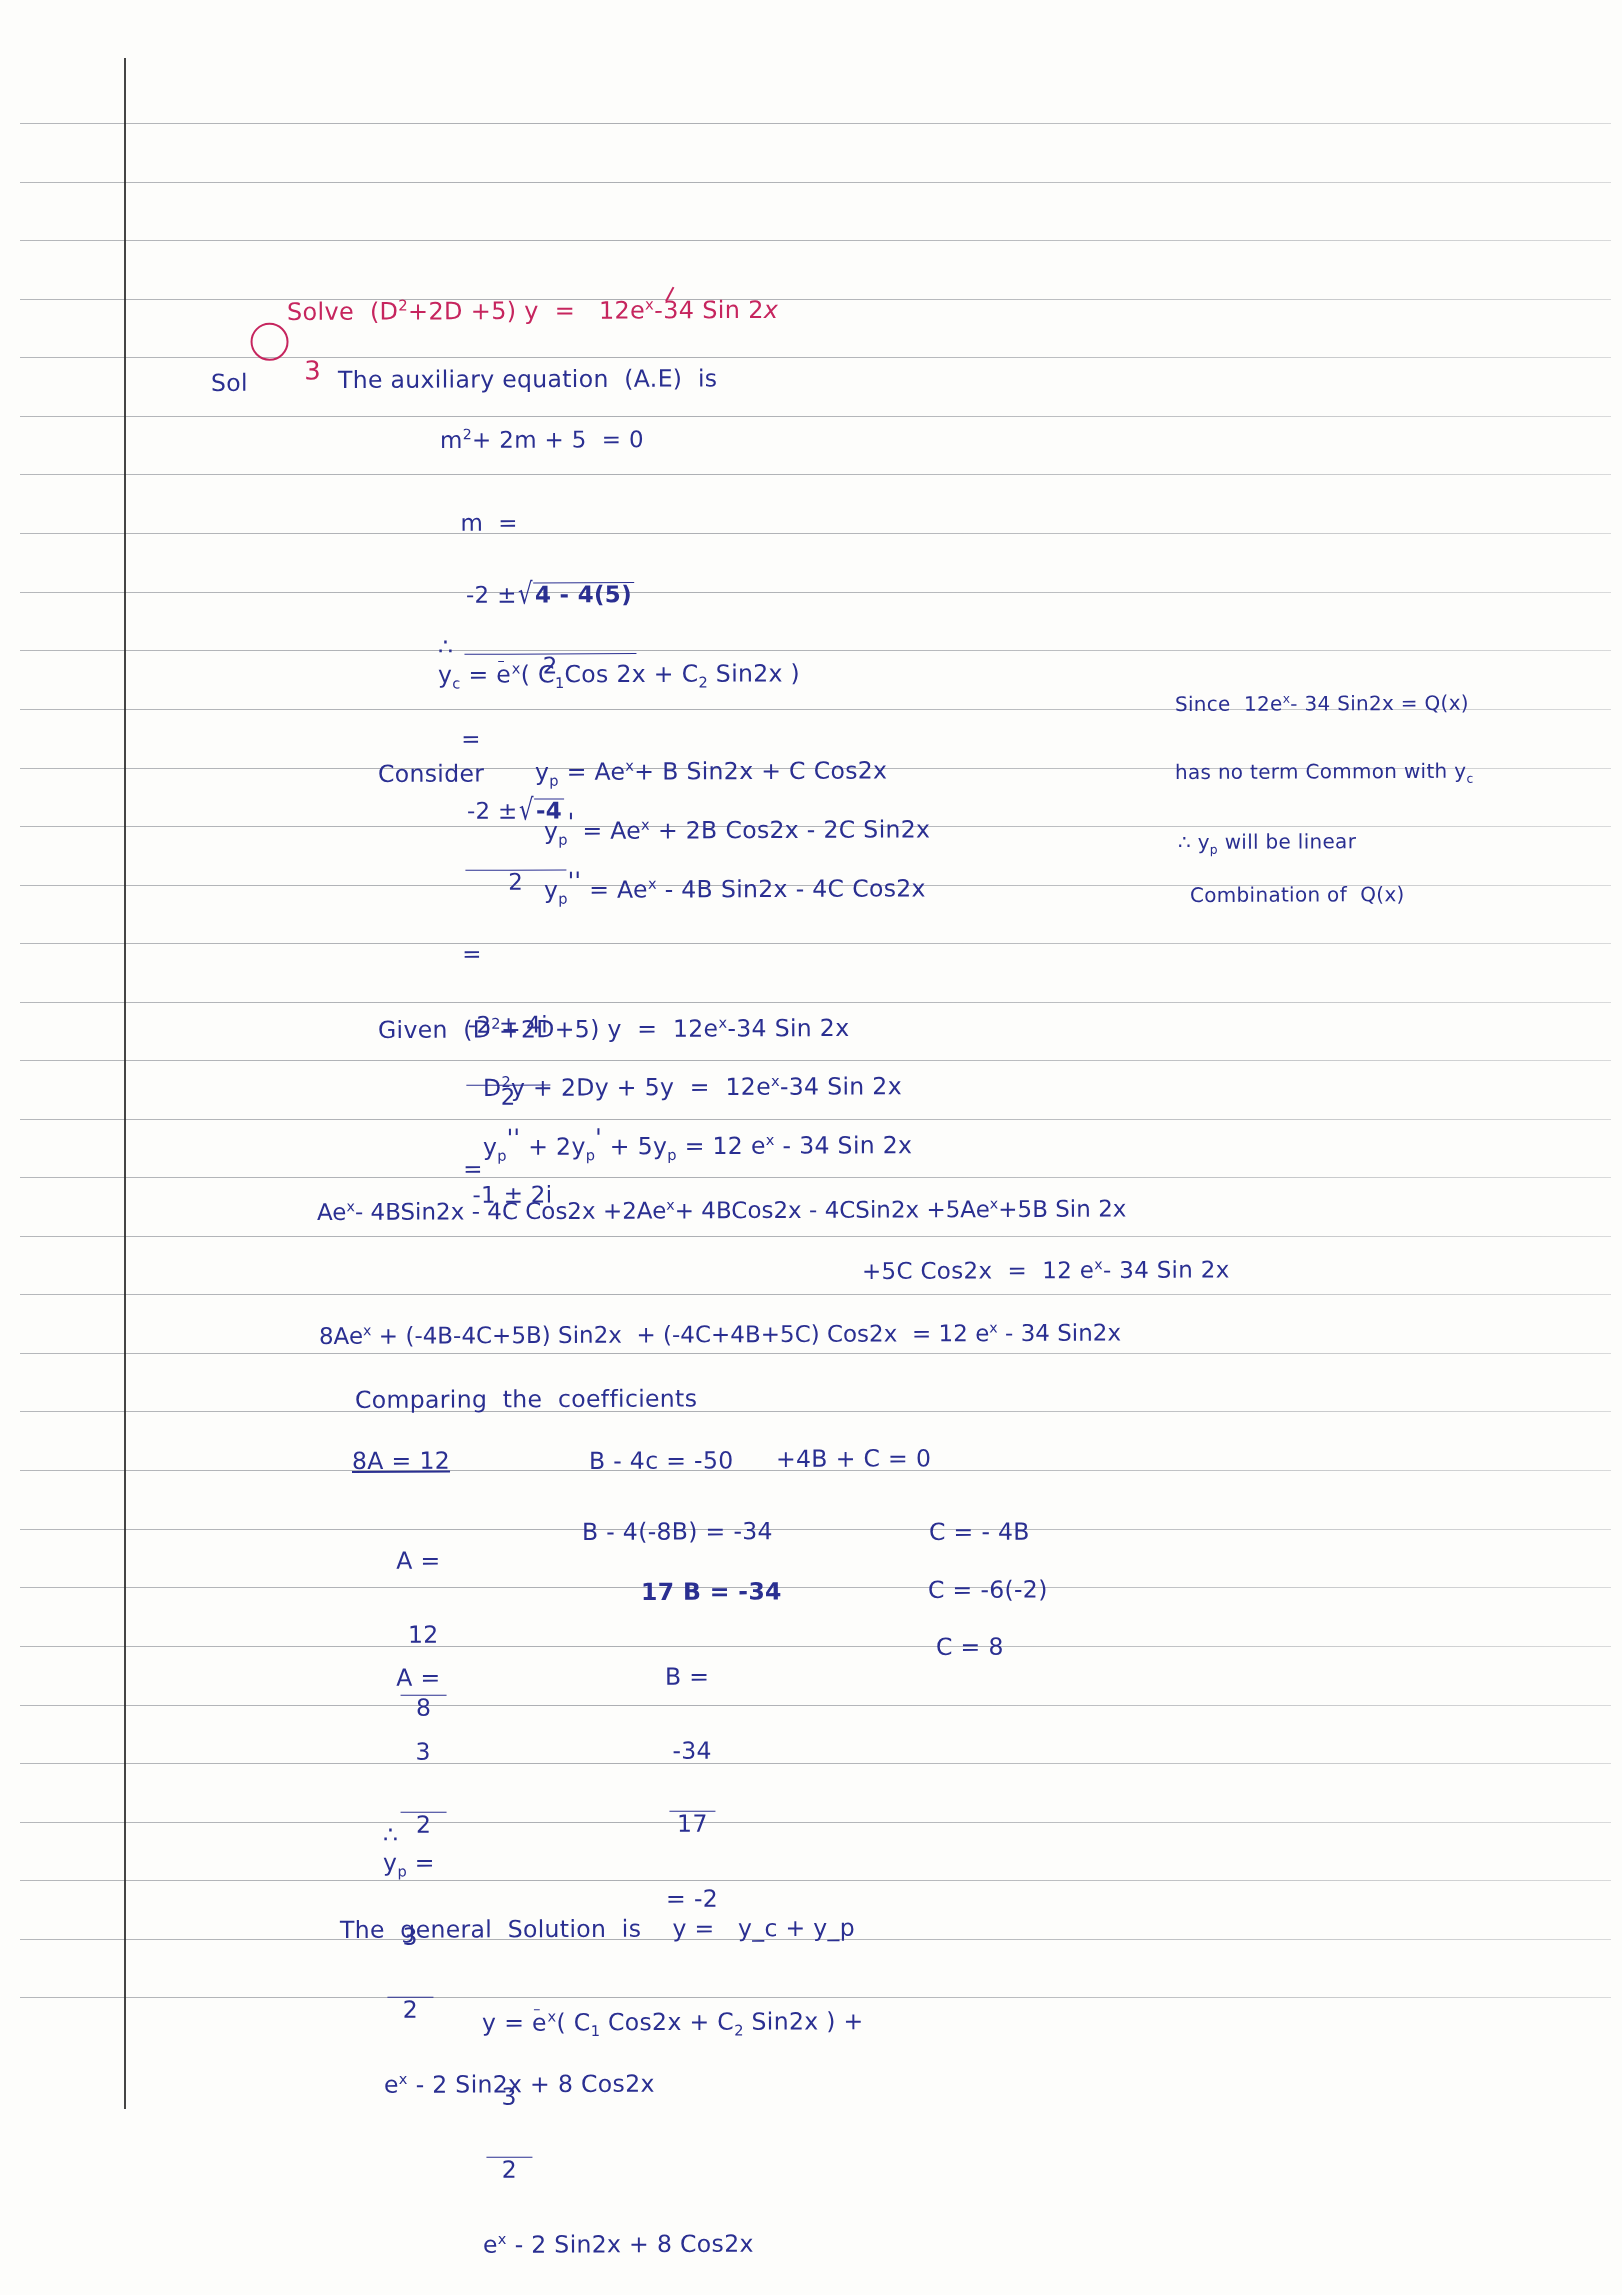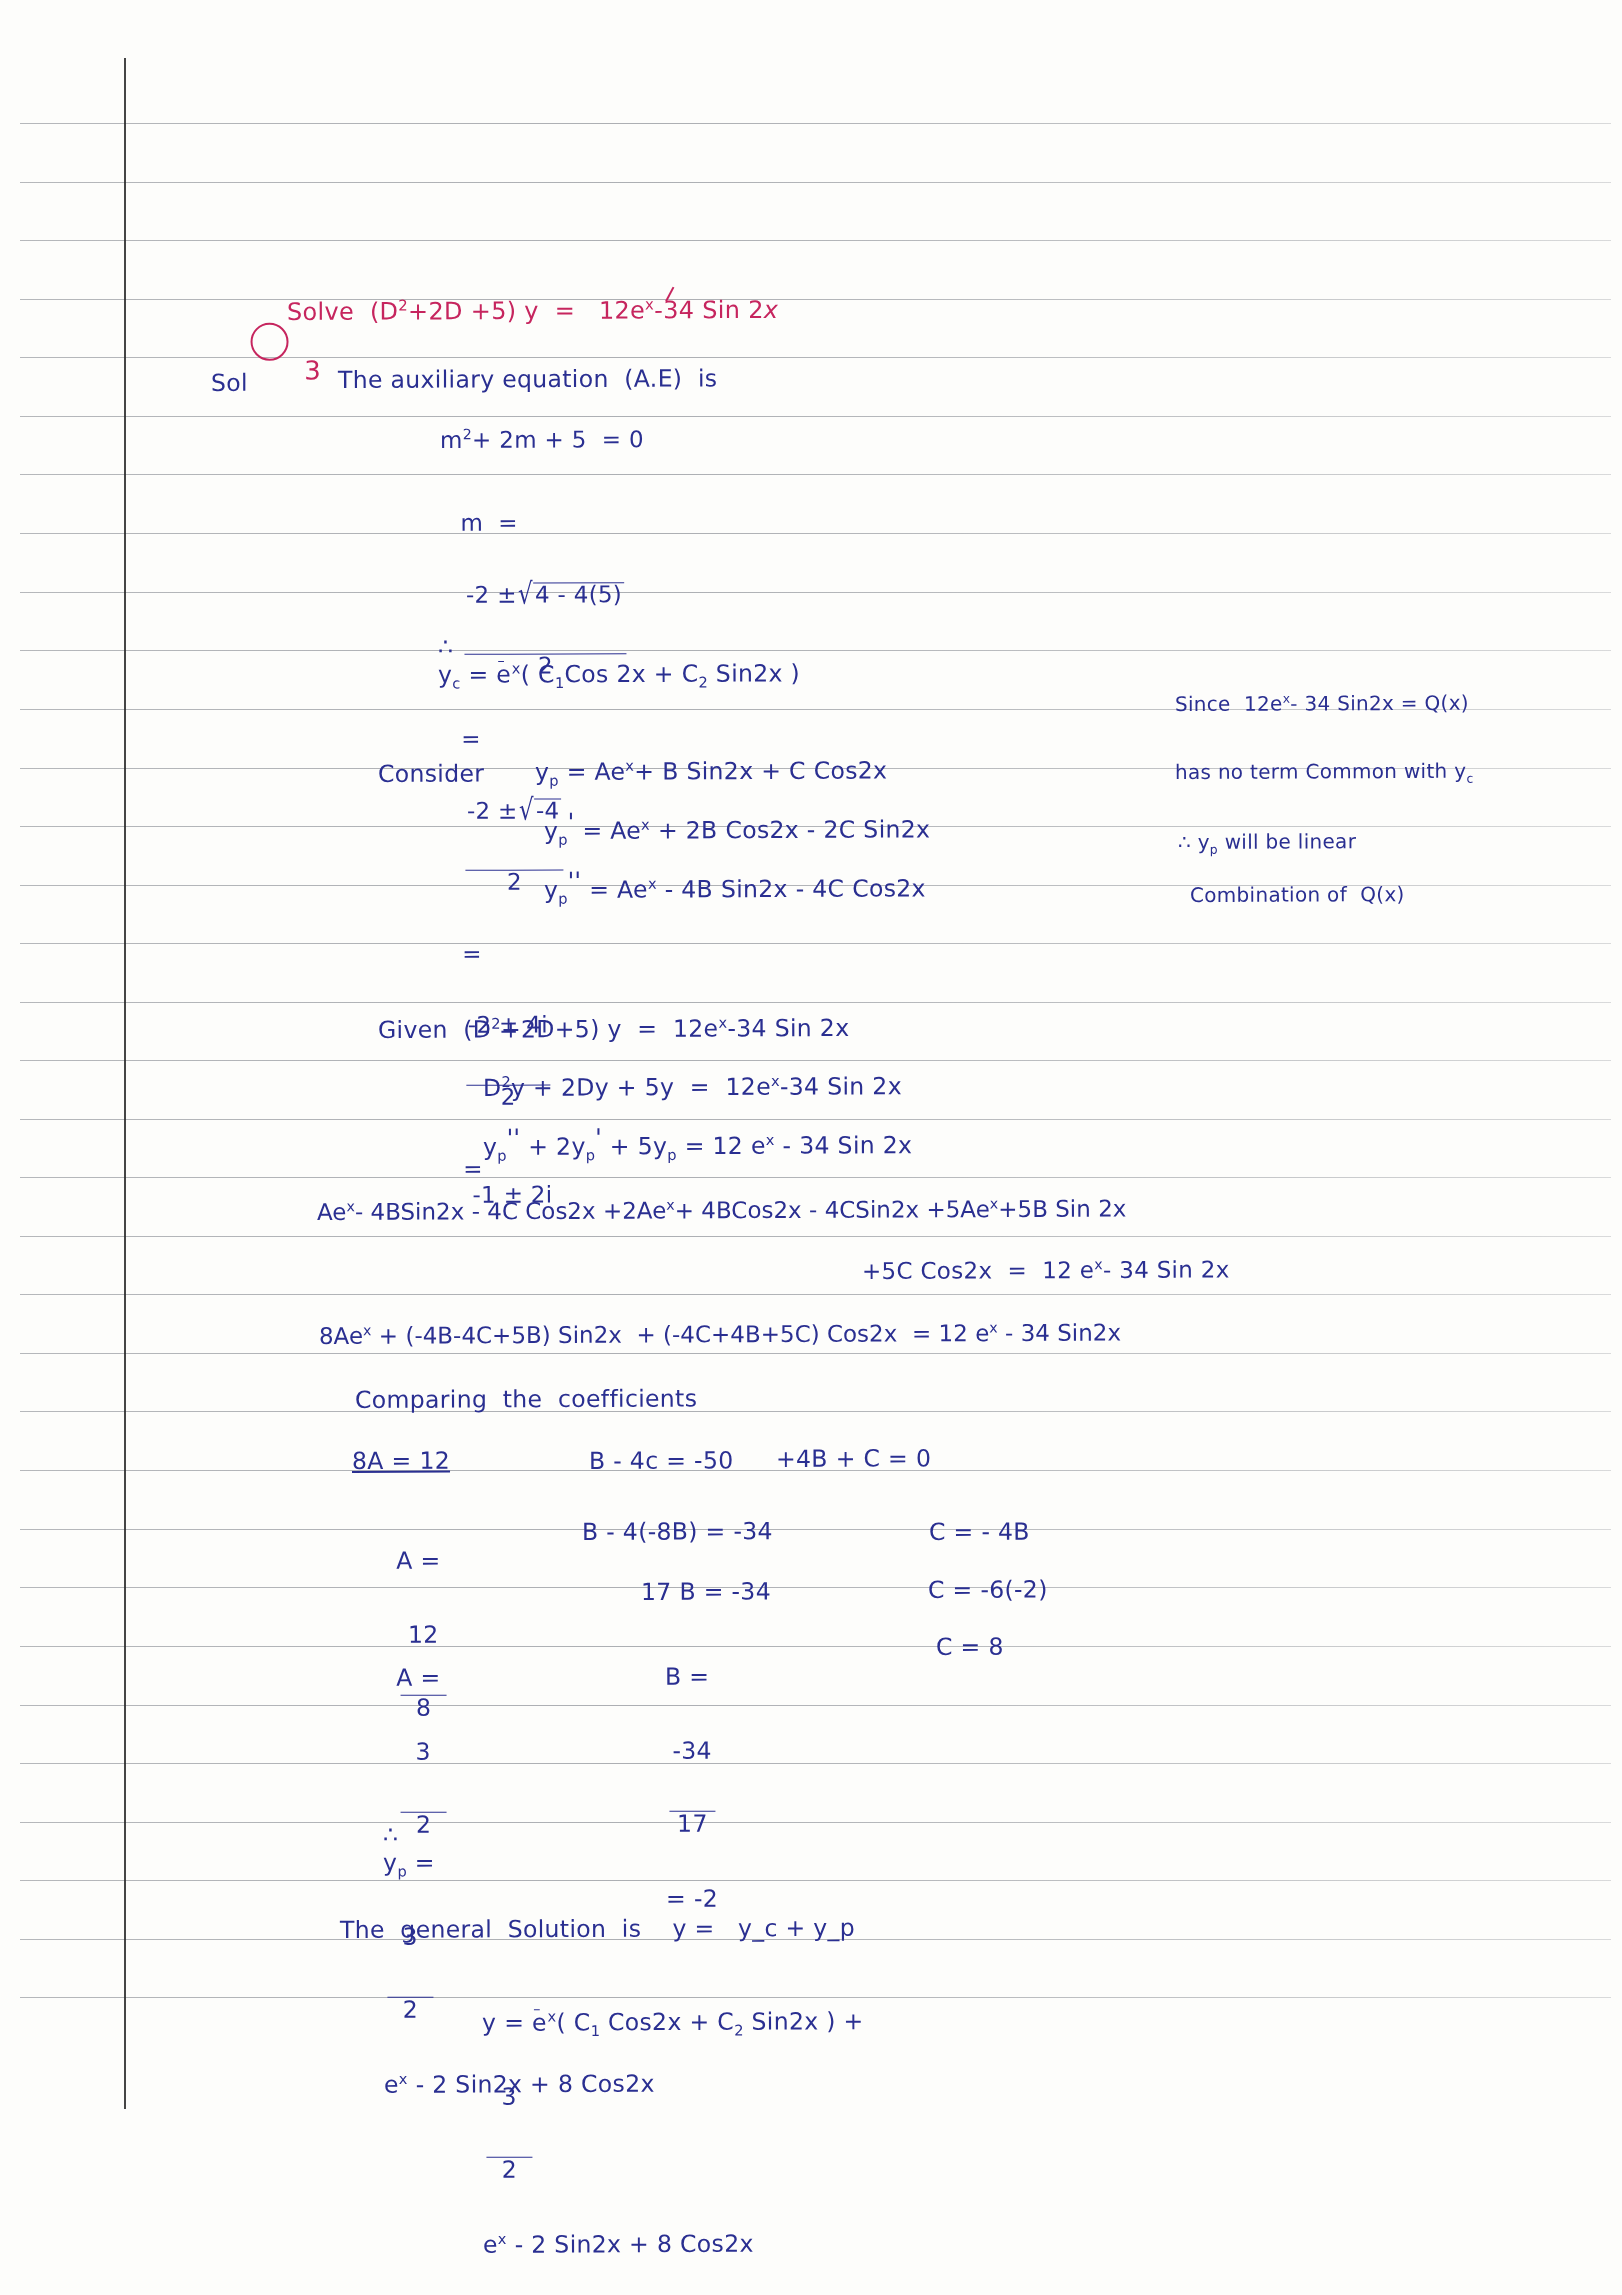--- a/index.html
+++ b/index.html
@@ -62,20 +62,21 @@
   .frac .num{display:block;padding:0 2px;}
   .frac .den{display:block;padding:0 2px;border-top:1.6px solid currentColor;}
 
   
   .rad{display:inline-block;position:relative;padding-left:1.3px;}
   .rad > .bar{
     display:inline-block;
     border-top:1.6px solid currentColor;
     padding:0 2px 0 1.3px;
     margin-left:0.7px;
+    font-weight:bold;
   }
   .radsym{display:inline-block;transform:scaleY(1.28) translateY(-0.7px);}
 
   .therefore{display:inline-block;margin-right:5.2px;}
 </style>
 </head>
 <body>
 
 <div id="paper">
 
@@ -193,21 +194,21 @@
   </div>
   <div class="ink sz-b" style="left:366px;top:1636px;">
     <span>A =</span>
     <span class="frac">
       <span class="num">3</span>
       <span class="den">2</span>
     </span>
   </div>
 
   <div class="ink sz-b" style="left:582px;top:1518px;">B - 4(-8B) = -34</div>
-  <div class="ink sz-b" style="left:641px;top:1578px;">17 B = -34</div>
+  <div class="ink sz-b" style="left:641px;top:1578px;font-weight:bold;">17 B = -34</div>
   <div class="ink sz-b" style="left:635px;top:1635px;">
     <span>B =</span>
     <span class="frac">
       <span class="num">-34</span>
       <span class="den">17</span>
     </span>
     <span>= -2</span>
   </div>
 
   <div class="ink sz-b" style="left:929px;top:1518px;">C = - 4B</div>

